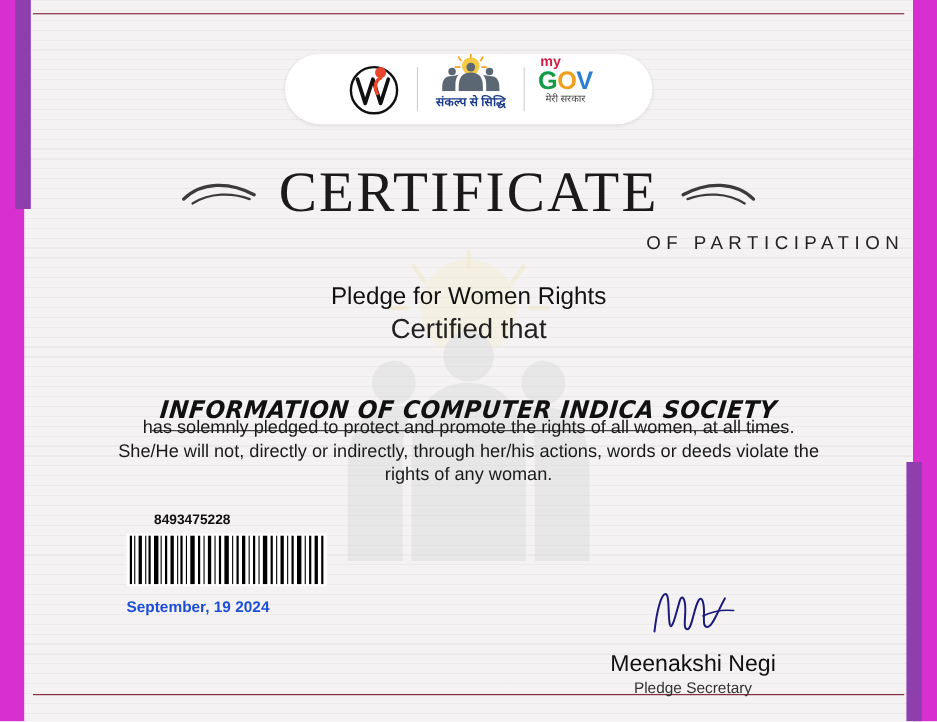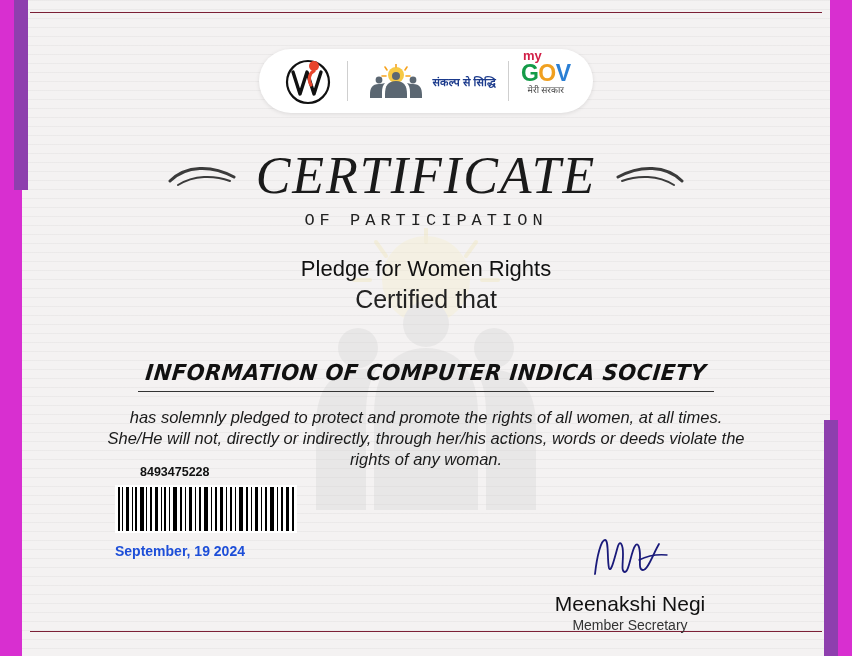--- a/index.html
+++ b/index.html
@@ -111,21 +111,21 @@
     align-items: center;
     height: 100%;
   }
   .logo-sep {
     width: 1px;
     height: 40px;
     background: #cfcfcf;
     margin: 0 12px;
   }
   .wcd-logo { width: 54px; height: 50px; }
-  .sankalp { display: flex; flex-direction: row; align-items: center; }
+  .sankalp { display: flex; flex-direction: column; align-items: center; }
   .sankalp-img { width: 72px; height: 34px; }
   .sankalp-text {
     font-family: "Liberation Serif", serif;
     font-size: 11px;
     font-weight: bold;
     color: #1b3a8c;
     letter-spacing: .2px;
     margin-top: 1px;
   }
   .mygov { display: flex; flex-direction: column; align-items: center; line-height: 1; }
@@ -161,30 +161,29 @@
     align-items: center;
     justify-content: center;
     gap: 18px;
   }
   .title {
     font-family: "Liberation Serif", serif;
     font-size: 52px;
     letter-spacing: 2px;
     color: #1a1a1a;
     white-space: nowrap;
-    font-style: italic;
   }
   .flourish { width: 70px; height: 30px; }
 
   .subtitle {
     position: absolute;
     top: 198px;
     left: 0; right: 0;
-    text-align: center;
-    font-family: Liberation Mono, monospace;
+    text-align: right;
+    font-family: Liberation Sans, sans-serif;
     font-size: 17px;
     letter-spacing: 5px;
     color: #222;
   }
 
   .pledge-title {
     position: absolute;
     top: 243px;
     left: 0; right: 0;
     text-align: center;
@@ -220,28 +219,27 @@
     top: 378px;
     left: 108px;
     right: 108px;
     height: 1px;
     background: #333;
   }
 
   
   .body-text {
     position: absolute;
-    top: 394px;
+    top: 366px;
     left: 70px;
     right: 70px;
     text-align: center;
     font-size: 16.5px;
     line-height: 21px;
     color: #1a1a1a;
-    font-style: italic;
   }
 
   
   .barcode-num {
     position: absolute;
     left: 110px;
     top: 452px;
     font-size: 12.5px;
     font-weight: bold;
     color: #111;
@@ -436,17 +434,17 @@
     <div class="issue-date">September, 19 2024</div>
 
     <div class="signature">
       <div class="sign-mark">
         <svg width="86" height="44" viewBox="0 0 86 44">
           <path d="M8 40 C 10 22 14 6 18 6 C 22 6 20 26 22 34 C 24 40 28 22 31 12 C 33 6 36 10 36 20 C 36 30 34 38 38 38 C 42 38 44 18 48 12 C 51 7 53 14 53 22 C 53 30 52 36 56 36 C 61 36 66 20 72 10" fill="none" stroke="#1a1a7a" stroke-width="1.8" stroke-linecap="round" stroke-linejoin="round"></path>
           <path d="M52 26 C 60 22 70 20 80 21" fill="none" stroke="#1a1a7a" stroke-width="1.4" stroke-linecap="round"></path>
         </svg>
       </div>
       <div class="signer-name">Meenakshi Negi</div>
-      <div class="signer-role">Member Secretary</div>
+      <div class="signer-role">Pledge Secretary</div>
     </div>
 
   </div>
 </div>
 
 </body></html>

